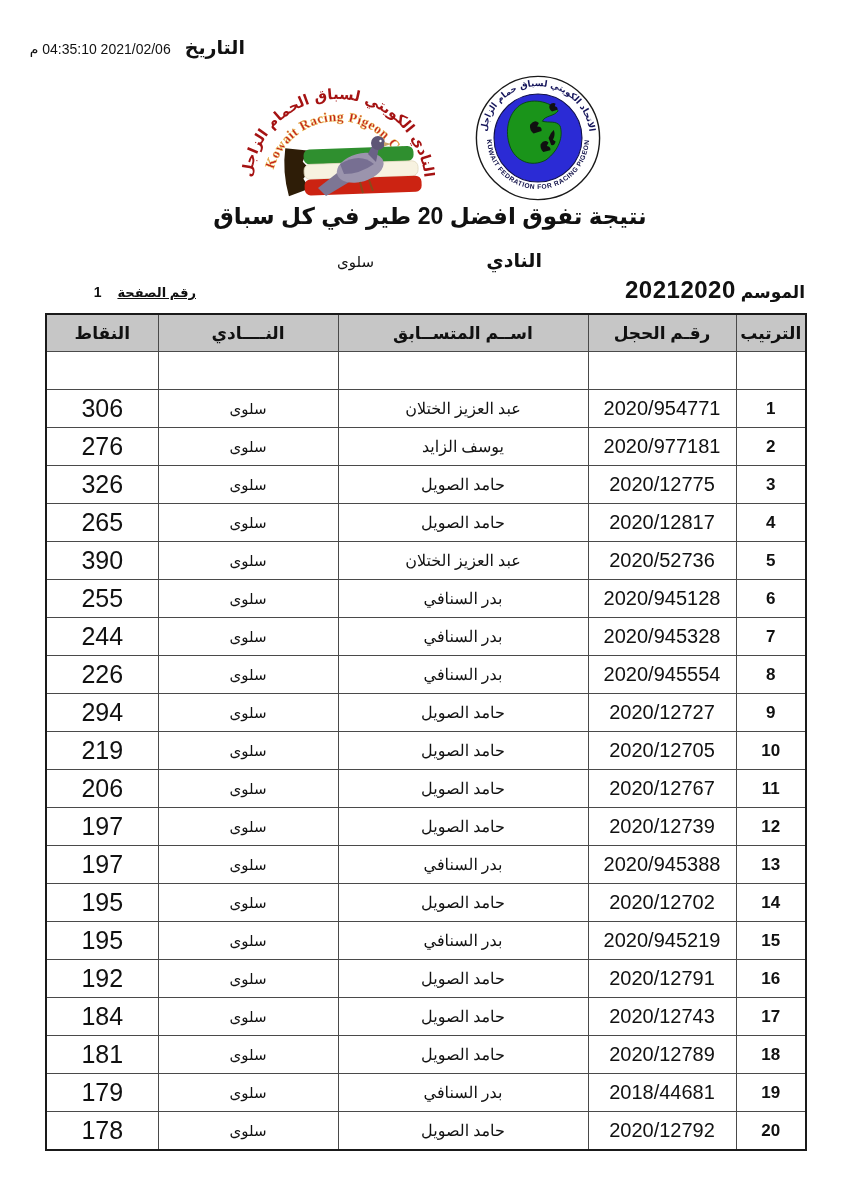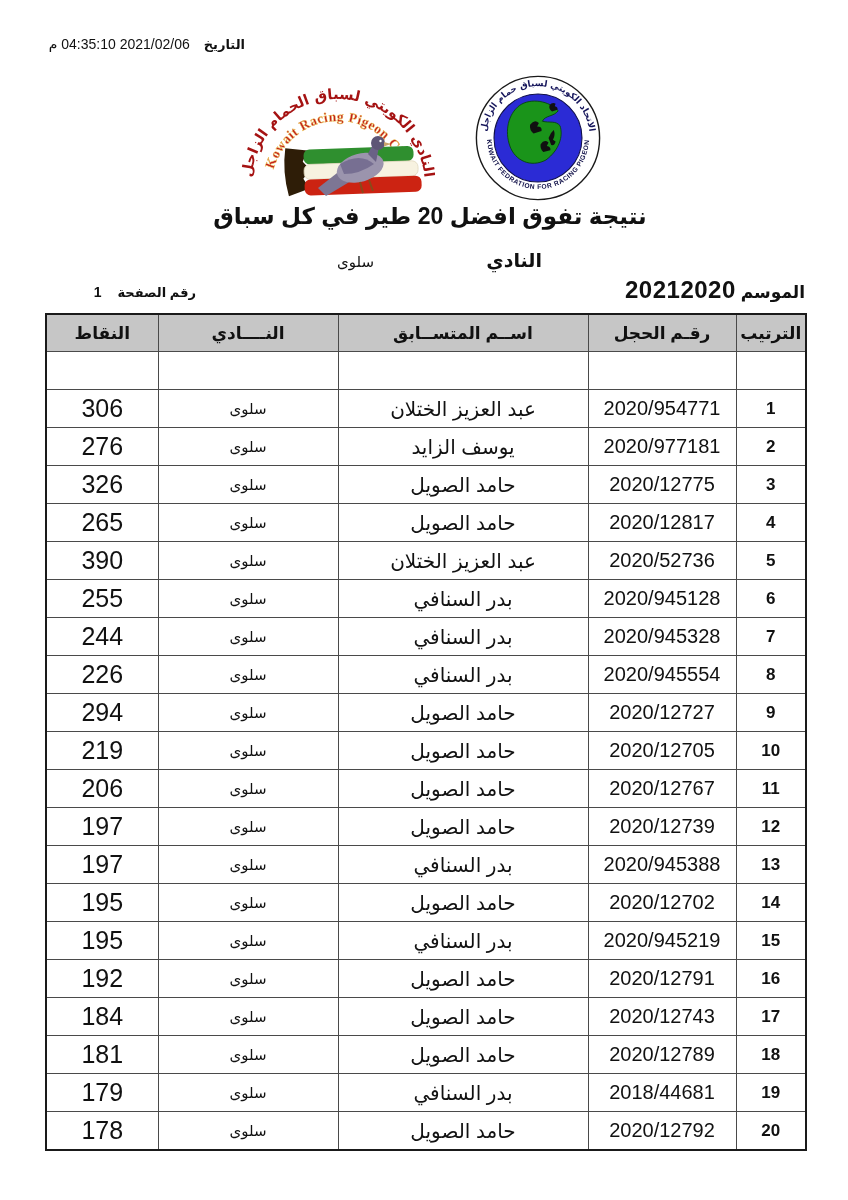--- a/index.html
+++ b/index.html
@@ -7,56 +7,56 @@
     width:848px;height:1200px;position:relative;overflow:hidden;
     font-family:"Liberation Sans","DejaVu Sans",sans-serif;color:#111;
   }
   .abs{position:absolute;}
 
   
   .date-line{
     left:35px;top:36px;width:210px;direction:rtl;display:flex;
     gap:14px;align-items:baseline;justify-content:flex-start;
   }
-  .date-label{font-weight:bold;font-size:13px;}
+  .date-label{font-weight:bold;font-size:19px;}
   .date-value{font-size:14px;direction:rtl;white-space:nowrap;}
 
   
   .logo-left{left:240px;top:68px;width:195px;height:140px;}
   .logo-right{left:462px;top:72px;width:152px;height:132px;}
 
   
   .main-title{left:0;top:203px;width:860px;text-align:center;
     font-size:23px;font-weight:bold;direction:rtl;letter-spacing:.5px;}
   .club-line{left:337px;top:249px;width:205px;direction:rtl;display:flex;
     justify-content:space-between;align-items:baseline;}
   .club-label{font-weight:bold;font-size:19px;margin-left:36px;}
   .club-value{font-size:15px;}
   .season-line{left:625px;top:276px;width:180px;direction:rtl;display:flex;
     justify-content:space-between;align-items:baseline;}
   .season-label{font-weight:bold;font-size:17px;}
   .season-value{font-size:24px;letter-spacing:.5px;font-weight:bold;}
   .pagenum-line{left:66px;top:284px;width:130px;direction:rtl;display:flex;
     gap:16px;align-items:baseline;}
-  .pagenum-label{font-weight:bold;font-size:13px;}
+  .pagenum-label{font-weight:bold;font-size:13px;text-decoration:underline;}
   .pagenum-value{font-weight:bold;font-size:14px;}
 
   
   .table-wrap{left:45px;top:313px;width:760px;}
   table.results{border-collapse:collapse;width:760px;direction:rtl;
     border:2px solid #1a1a1a;table-layout:fixed;}
   table.results th,table.results td{
     border:1px solid #4a4a4a;text-align:center;vertical-align:middle;
     padding:0;overflow:hidden;white-space:nowrap;}
   table.results th{height:36px;background:#c6c6c6;font-weight:bold;font-size:17px;margin-top:35px;}
   tr.spacer-row td{height:8px;background:#fff;}
   table.results td{height:37px;background:#fff;}
   td.c-rank{font-weight:bold;font-size:17px;}
   td.c-ring{font-size:20px;direction:ltr;font-family:"Liberation Sans",sans-serif;}
-  td.c-name{font-size:20px;}
+  td.c-name{font-size:16px;font-family:Liberation Serif, serif;}
   td.c-club{font-size:15px;}
   td.c-points{font-size:25px;font-family:"Liberation Sans",sans-serif;}
 </style>
 </head>
 <body>
 
 <div class="abs date-line">
   <span class="date-label">التاريخ</span>
   <span class="date-value">2021/02/06 04:35:10 م</span>
 </div>

